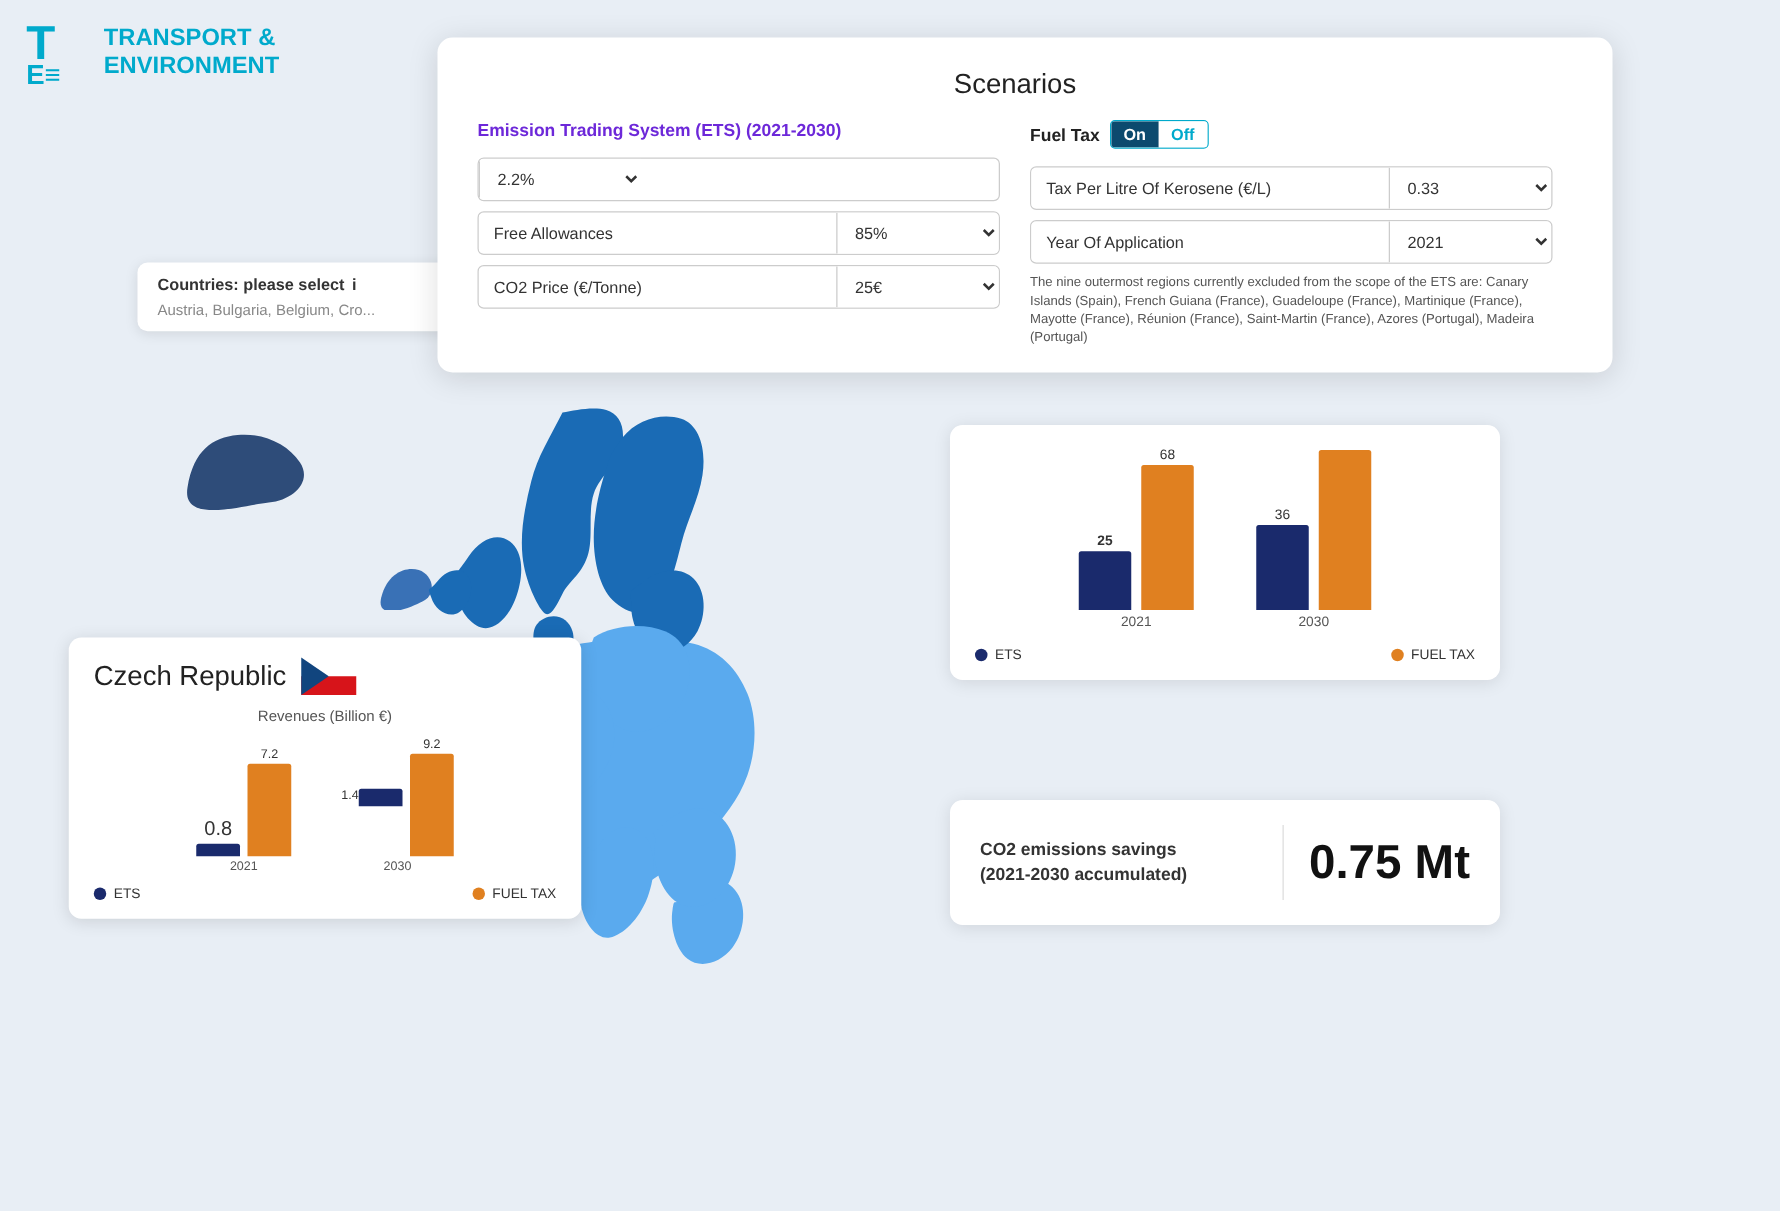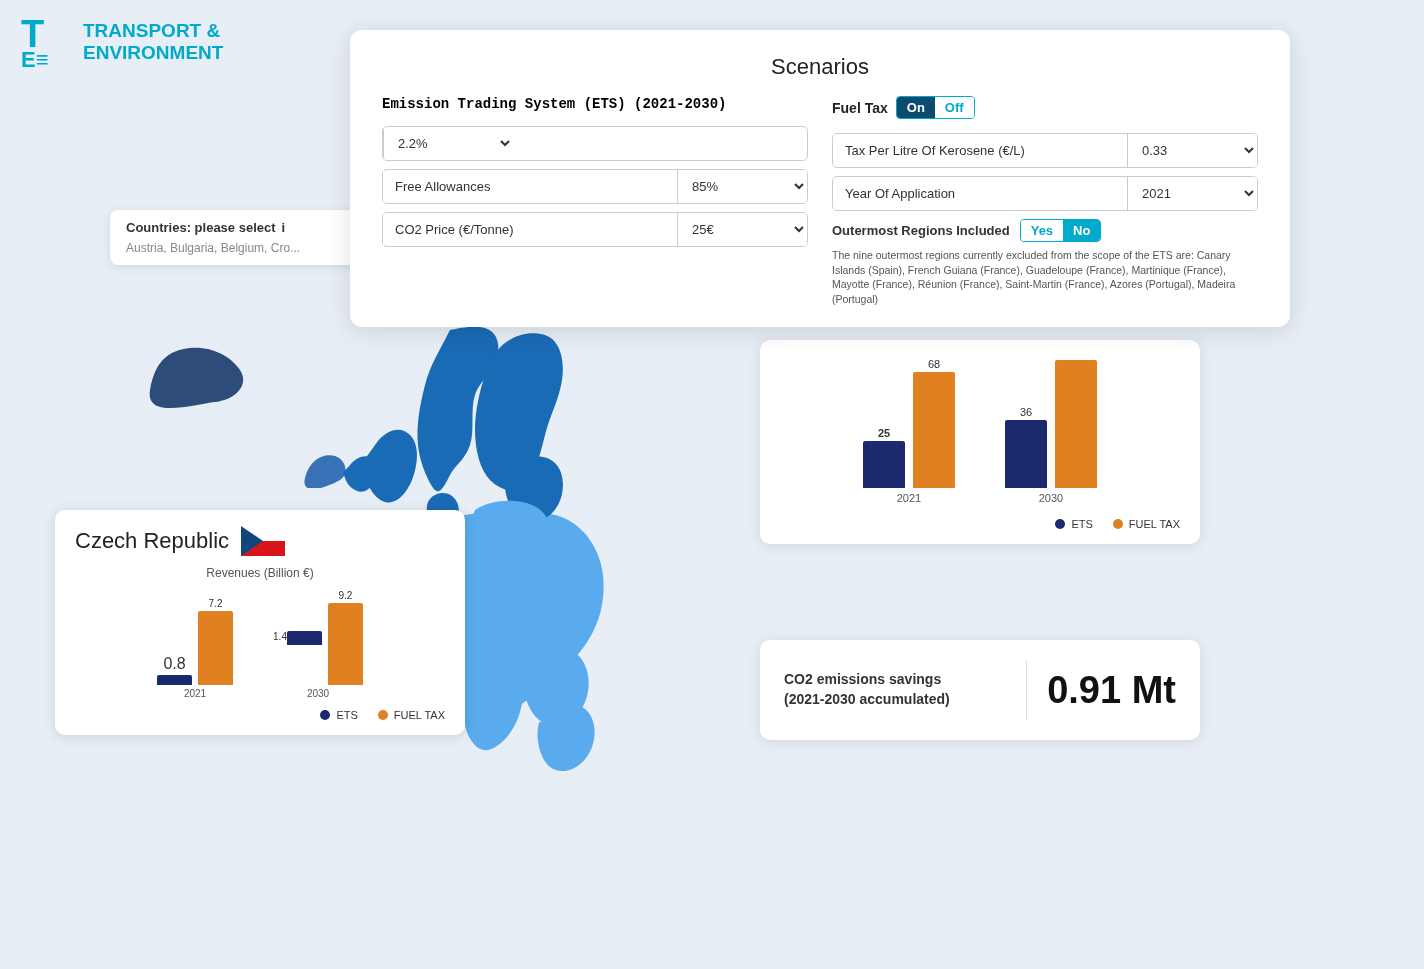--- a/index.html
+++ b/index.html
@@ -28,36 +28,35 @@
 
     
     .scenarios-panel {
       position: absolute;
       top: 30px;
       left: 350px;
       width: 940px;
       background: #fff;
       border-radius: 12px;
       box-shadow: 0 4px 24px rgba(0,0,0,0.13);
-      padding: 24px 32px 20px 32px;
+      padding: 24px 48px 20px 32px;
       z-index: 10;
     }
     .scenarios-title {
       text-align: center;
       font-size: 22px;
       font-weight: 400;
       color: #222;
       margin-bottom: 16px;
     }
     .scenarios-subtitle {
       font-size: 14px;
       font-weight: 700;
-      color: #000000;
+      color: #6d28d9;
       margin-bottom: 14px;
-      font-family: Liberation Mono, monospace;
     }
     .scenarios-cols {
       display: flex;
       gap: 24px;
     }
     .scenarios-left {
       flex: 1;
     }
     .scenarios-right {
       flex: 1;
@@ -180,21 +179,21 @@
       left: 760px;
       width: 440px;
       background: #fff;
       border-radius: 10px;
       box-shadow: 0 2px 14px rgba(0,0,0,0.10);
       padding: 18px 20px 14px 20px;
       z-index: 5;
     }
     .legend {
       display: flex;
-      justify-content: flex-end;
+      justify-content: space-between;
       gap: 20px;
       margin-top: 10px;
     }
     .legend-item {
       display: flex;
       align-items: center;
       gap: 6px;
       font-size: 11px;
       color: #333;
     }
@@ -341,27 +340,20 @@
       </div>
 
       <div class="form-row">
         <div class="form-label">Year Of Application</div>
         <select class="form-select">
           <option>2021</option>
         </select>
       </div>
 
       <div style="margin-top:8px;">
-        <div class="outermost-row">
-          <span>Outermost Regions Included</span>
-          <div class="toggle-group">
-            <button class="toggle-btn">Yes</button>
-            <button class="toggle-btn active" style="background:#00aacc;color:#fff;">No</button>
-          </div>
-        </div>
         <div class="outermost-note">The nine outermost regions currently excluded from the scope of the ETS are: Canary Islands (Spain), French Guiana (France), Guadeloupe (France), Martinique (France), Mayotte (France), Réunion (France), Saint-Martin (France), Azores (Portugal), Madeira (Portugal)</div>
       </div>
     </div>
   </div>
 </div>
 
 <div class="countries-panel">
   <div class="countries-label">
     <span>Countries: please select</span>
     <span class="info-icon">i</span>
@@ -447,21 +439,21 @@
       <span>FUEL TAX</span>
     </div>
   </div>
 </div>
 
 <div class="co2-panel">
   <div class="co2-label">
     CO2 emissions savings<br>(2021-2030 accumulated)
   </div>
   <div class="co2-divider"></div>
-  <div class="co2-value">0.91 Mt</div>
+  <div class="co2-value">0.75 Mt</div>
 </div>
 
 <div class="czech-panel">
   <div class="czech-header">
     <span class="czech-name">Czech Republic</span>
 
     <div class="flag-wrapper">
       <div style="position:absolute;top:0;left:0;width:44px;height:30px;display:flex;flex-direction:column;">
         <div style="flex:1;background:#fff;"></div>
         <div style="flex:1;background:#d7141a;"></div>

